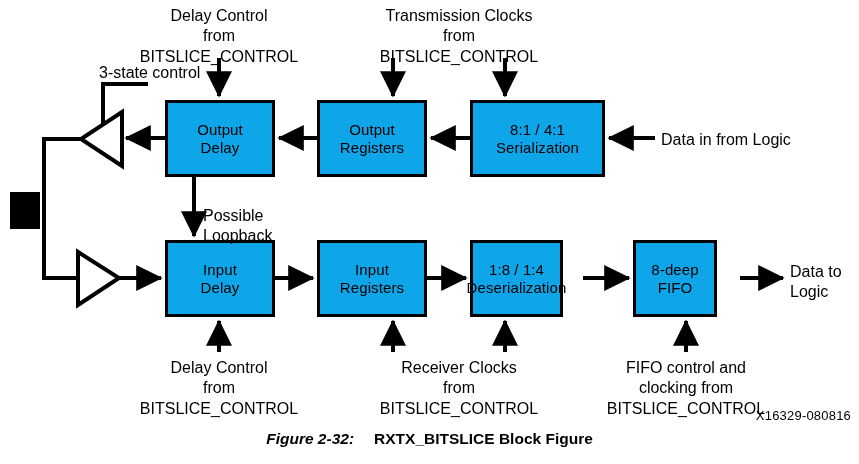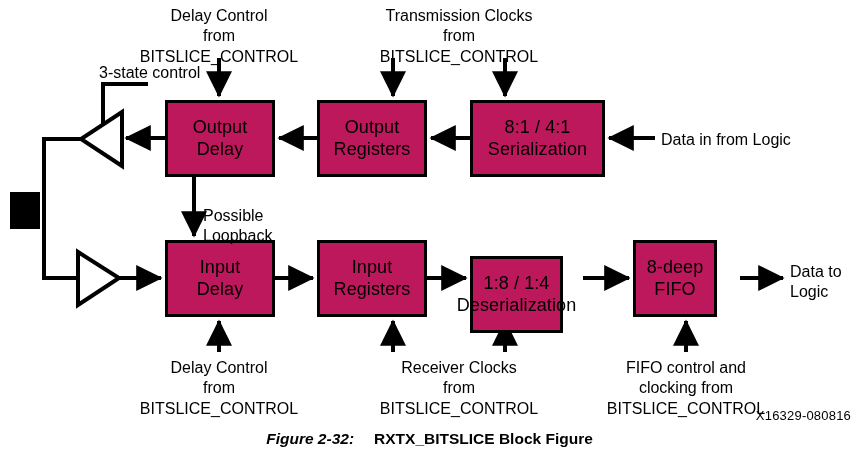--- a/index.html
+++ b/index.html
@@ -23,26 +23,26 @@
     position: absolute;
     left: 0;
     top: 0;
     width: 859px;
     height: 464px;
   }
   .blk {
     position: absolute;
     box-sizing: border-box;
     border: 3px solid #000000;
-    background: #be185d;
+    background: #0ea5e9;
     display: flex;
     align-items: center;
     justify-content: center;
     text-align: center;
-    font-size: 18px;
+    font-size: 15px;
     line-height: 1.18;
     letter-spacing: 0.1px;
     z-index: 3;
   }
   .blk span { display: block; white-space: pre-line; }
   .lbl {
     position: absolute;
     font-size: 16px;
     line-height: 1.28;
     text-align: center;
@@ -146,21 +146,21 @@
   <div class="blk" style="left:165px; top:240px; width:110px; height:77px;">
     <span>Input
 Delay</span>
   </div>
 
   <div class="blk" style="left:317px; top:240px; width:110px; height:77px;">
     <span>Input
 Registers</span>
   </div>
 
-  <div class="blk" style="left:470px; top:240px; width:93px; height:77px;margin-top:16px;">
+  <div class="blk" style="left:470px; top:240px; width:93px; height:77px;">
     <span>1:8 / 1:4
 Deserialization</span>
   </div>
 
   <div class="blk" style="left:633px; top:240px; width:84px; height:77px;">
     <span>8-deep
 FIFO</span>
   </div>
 
   <div class="lbl" style="left:139px; top:6px; width:160px;">Delay Control

